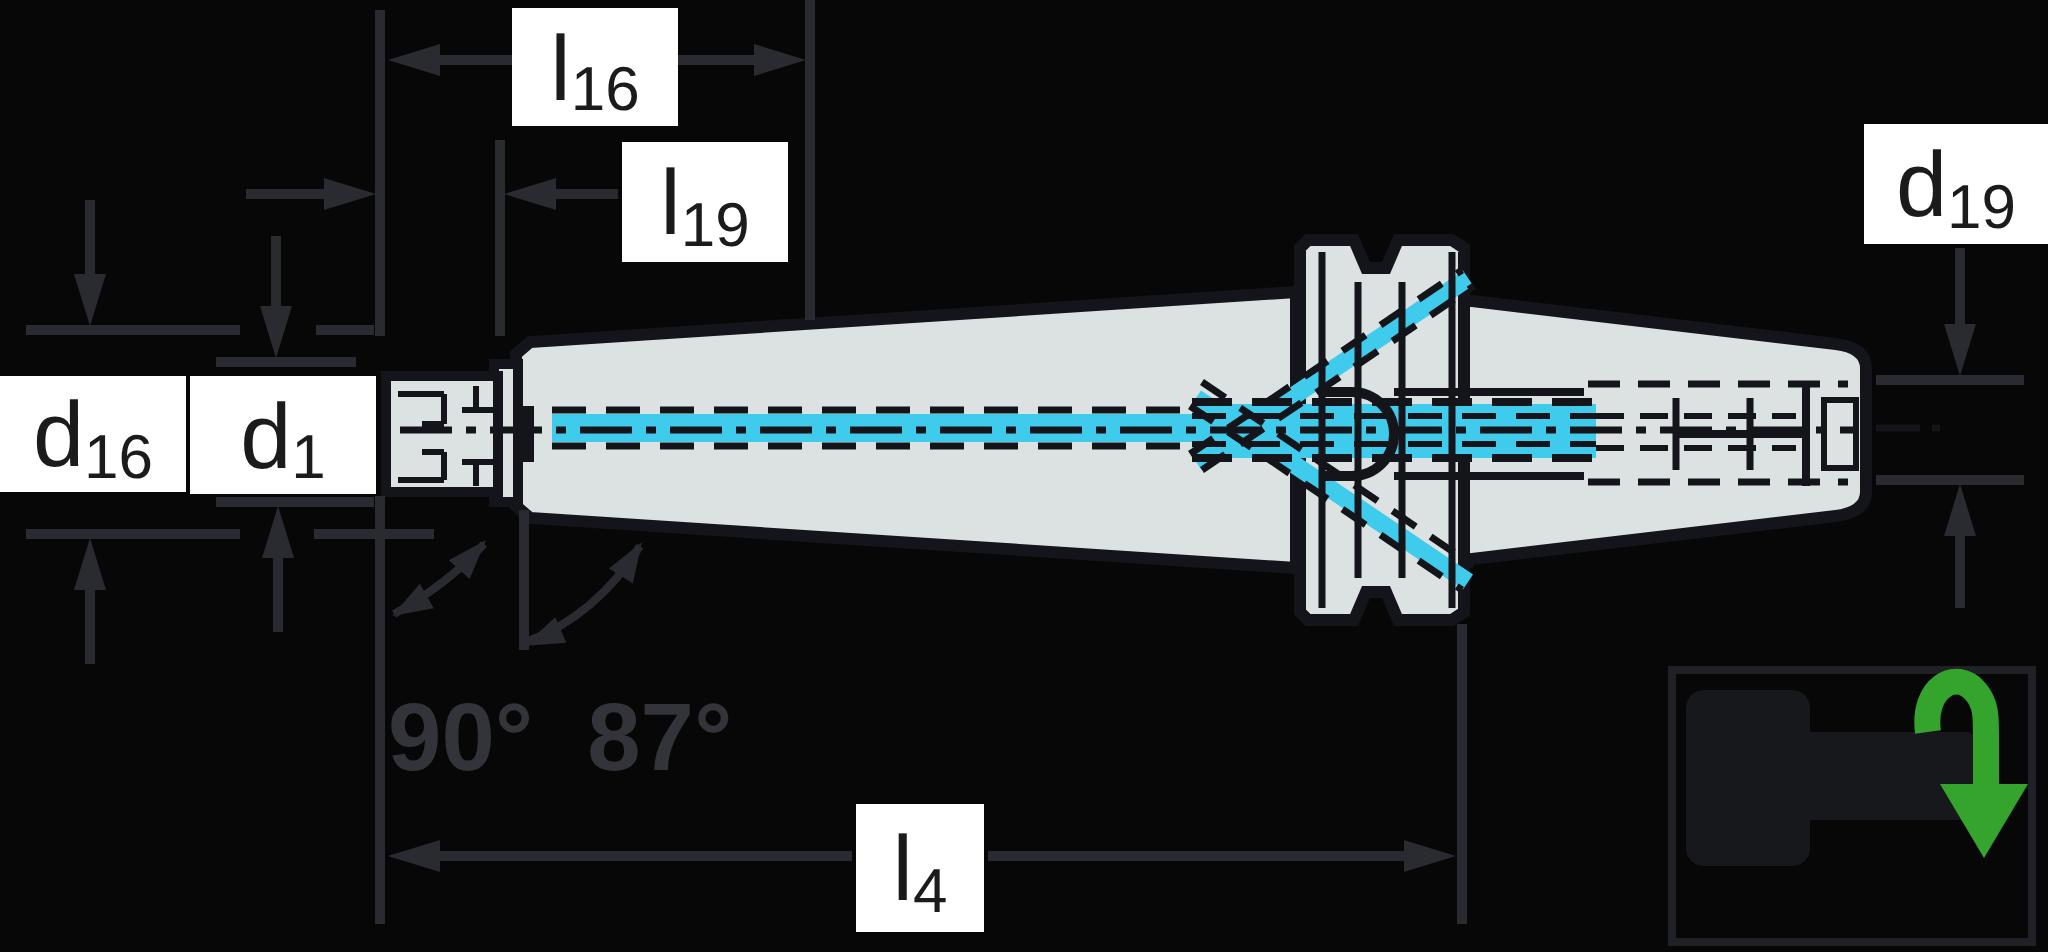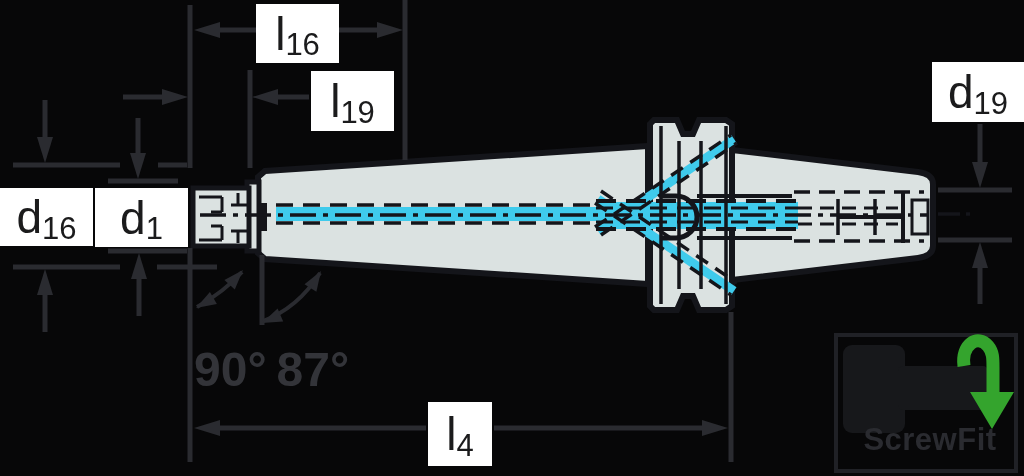--- a/index.html
+++ b/index.html
@@ -24,21 +24,21 @@
   .dim{stroke:var(--dimension);fill:none;}
   .dimfill{fill:var(--dimension);stroke:none;}
   
   .dim-label{
     position:absolute;background:var(--label-bg);color:var(--label-text);
     display:flex;align-items:center;justify-content:center;
     font-size:46px;line-height:1;white-space:nowrap;
   }
   .dim-label .sub{font-size:31px;position:relative;top:11px;text-align:right;}
   .angles{
-    position:absolute;left:194px;top:346px;display:flex;gap:10px;
+    position:absolute;left:194px;top:346px;display:flex;gap:27px;
     font-size:48px;font-weight:bold;color:var(--angle-text);line-height:1;
   }
   .screwfit-text{
     position:absolute;left:846px;top:424px;width:168px;text-align:center;
     font-size:31px;font-weight:bold;color:var(--logo-text);line-height:1;
     letter-spacing:0.5px;
   }
 </style>
 </head>
 <body>
@@ -169,15 +169,14 @@
   <div class="dim-label" style="left:428px;top:402px;width:64px;height:64px;">
     <span class="base">l</span>
       <span class="sub">4</span>
   </div>
 
   <div class="angles">
     <span>90°</span>
     <span>87°</span>
   </div>
 
-  <div class="screwfit-text">ScrewFit</div>
 
 </div>
 
 </body></html>

